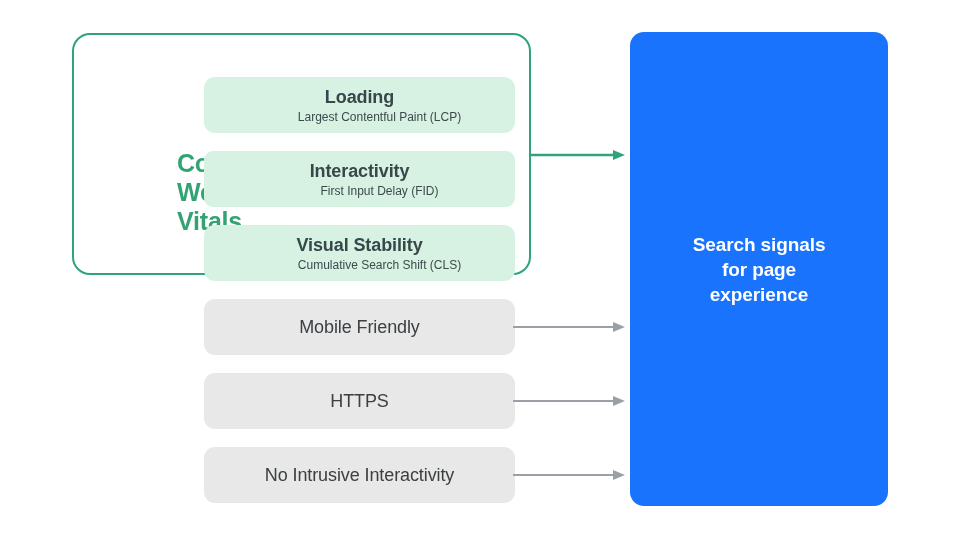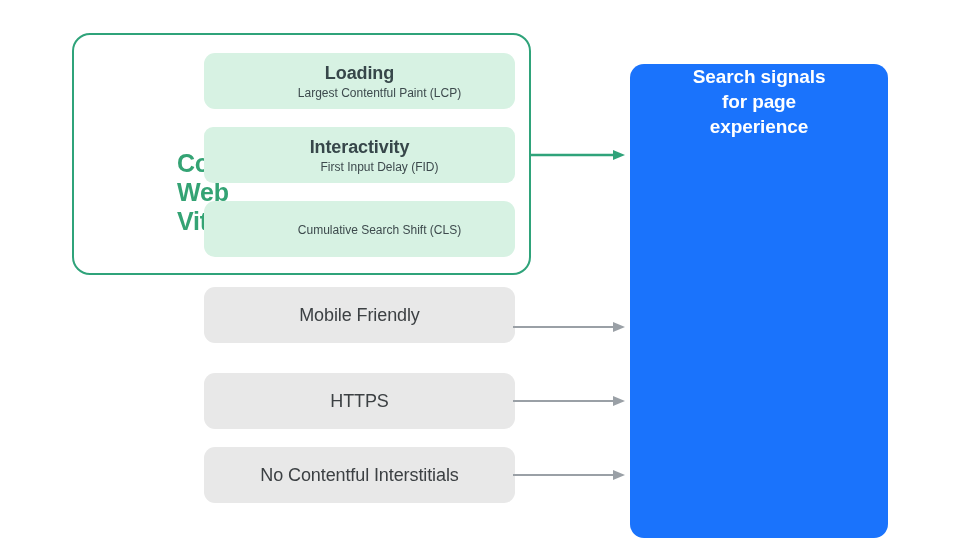--- a/index.html
+++ b/index.html
@@ -51,20 +51,21 @@
     position: absolute;
     left: 204px;
     width: 311px;
     height: 56px;
     background: #d7f2e3;
     border-radius: 11px;
     display: flex;
     flex-direction: column;
     align-items: center;
     justify-content: center;
+    margin-top: 24px;
   }
   .metric-card.m0 { top: 53px; }
   .metric-card.m1 { top: 127px; border-radius: 9px; }
   .metric-card.m2 { top: 201px; }
   .metric-title {
     color: #37474a;
     font-size: 18px;
     font-weight: bold;
     line-height: 22px;
     letter-spacing: -0.1px;
@@ -83,21 +84,21 @@
     position: absolute;
     left: 204px;
     width: 311px;
     height: 56px;
     background: #e8e8e8;
     border-radius: 11px;
     display: flex;
     align-items: center;
     justify-content: center;
   }
-  .signal-card.s0 { top: 287px; }
+  .signal-card.s0 { top: 299px; }
   .signal-card.s1 { top: 373px; }
   .signal-card.s2 { top: 447px; }
   .signal-label {
     color: #3c4043;
     font-size: 18px;
     font-weight: normal;
     letter-spacing: -0.1px;
   }
 
   
@@ -113,22 +114,22 @@
   
   #search-signals-panel {
     position: absolute;
     left: 630px;
     top: 32px;
     width: 258px;
     height: 474px;
     background: #1a73fc;
     border-radius: 14px;
     display: flex;
+    align-items: center;
     justify-content: center;
-    margin-top: 32px;
   }
   #search-signals-text {
     color: #ffffff;
     font-size: 19px;
     font-weight: bold;
     line-height: 25px;
     text-align: center;
     letter-spacing: -0.1px;
     width: 200px;
   }
@@ -148,31 +149,32 @@
 
   <div class="metric-card m0">
     <div class="metric-title">Loading</div>
     <div class="metric-sub">Largest Contentful Paint (LCP)</div>
   </div>
   <div class="metric-card m1">
     <div class="metric-title">Interactivity</div>
     <div class="metric-sub">First Input Delay (FID)</div>
   </div>
   <div class="metric-card m2">
+    <div class="metric-title">Visual Stability</div>
     <div class="metric-sub">Cumulative Search Shift (CLS)</div>
   </div>
 
   <div class="signal-card s0">
     <div class="signal-label">Mobile Friendly</div>
   </div>
   <div class="signal-card s1">
     <div class="signal-label">HTTPS</div>
   </div>
   <div class="signal-card s2">
-    <div class="signal-label">No Contentful Interstitials</div>
+    <div class="signal-label">No Intrusive Interactivity</div>
   </div>
 
   <svg class="arrow" id="arrow-cwv" viewBox="0 0 98 16">
     <line x1="0" y1="8" x2="86" y2="8" stroke="#2fa37a" stroke-width="2.4"></line>
     <polygon points="84,3 96,8 84,13" fill="#2fa37a"></polygon>
   </svg>
 
   <svg class="arrow" id="arrow-sig0" viewBox="0 0 114 16">
     <line x1="0" y1="8" x2="102" y2="8" stroke="#9aa0a6" stroke-width="1.8"></line>
     <polygon points="100,3 112,8 100,13" fill="#9aa0a6"></polygon>

